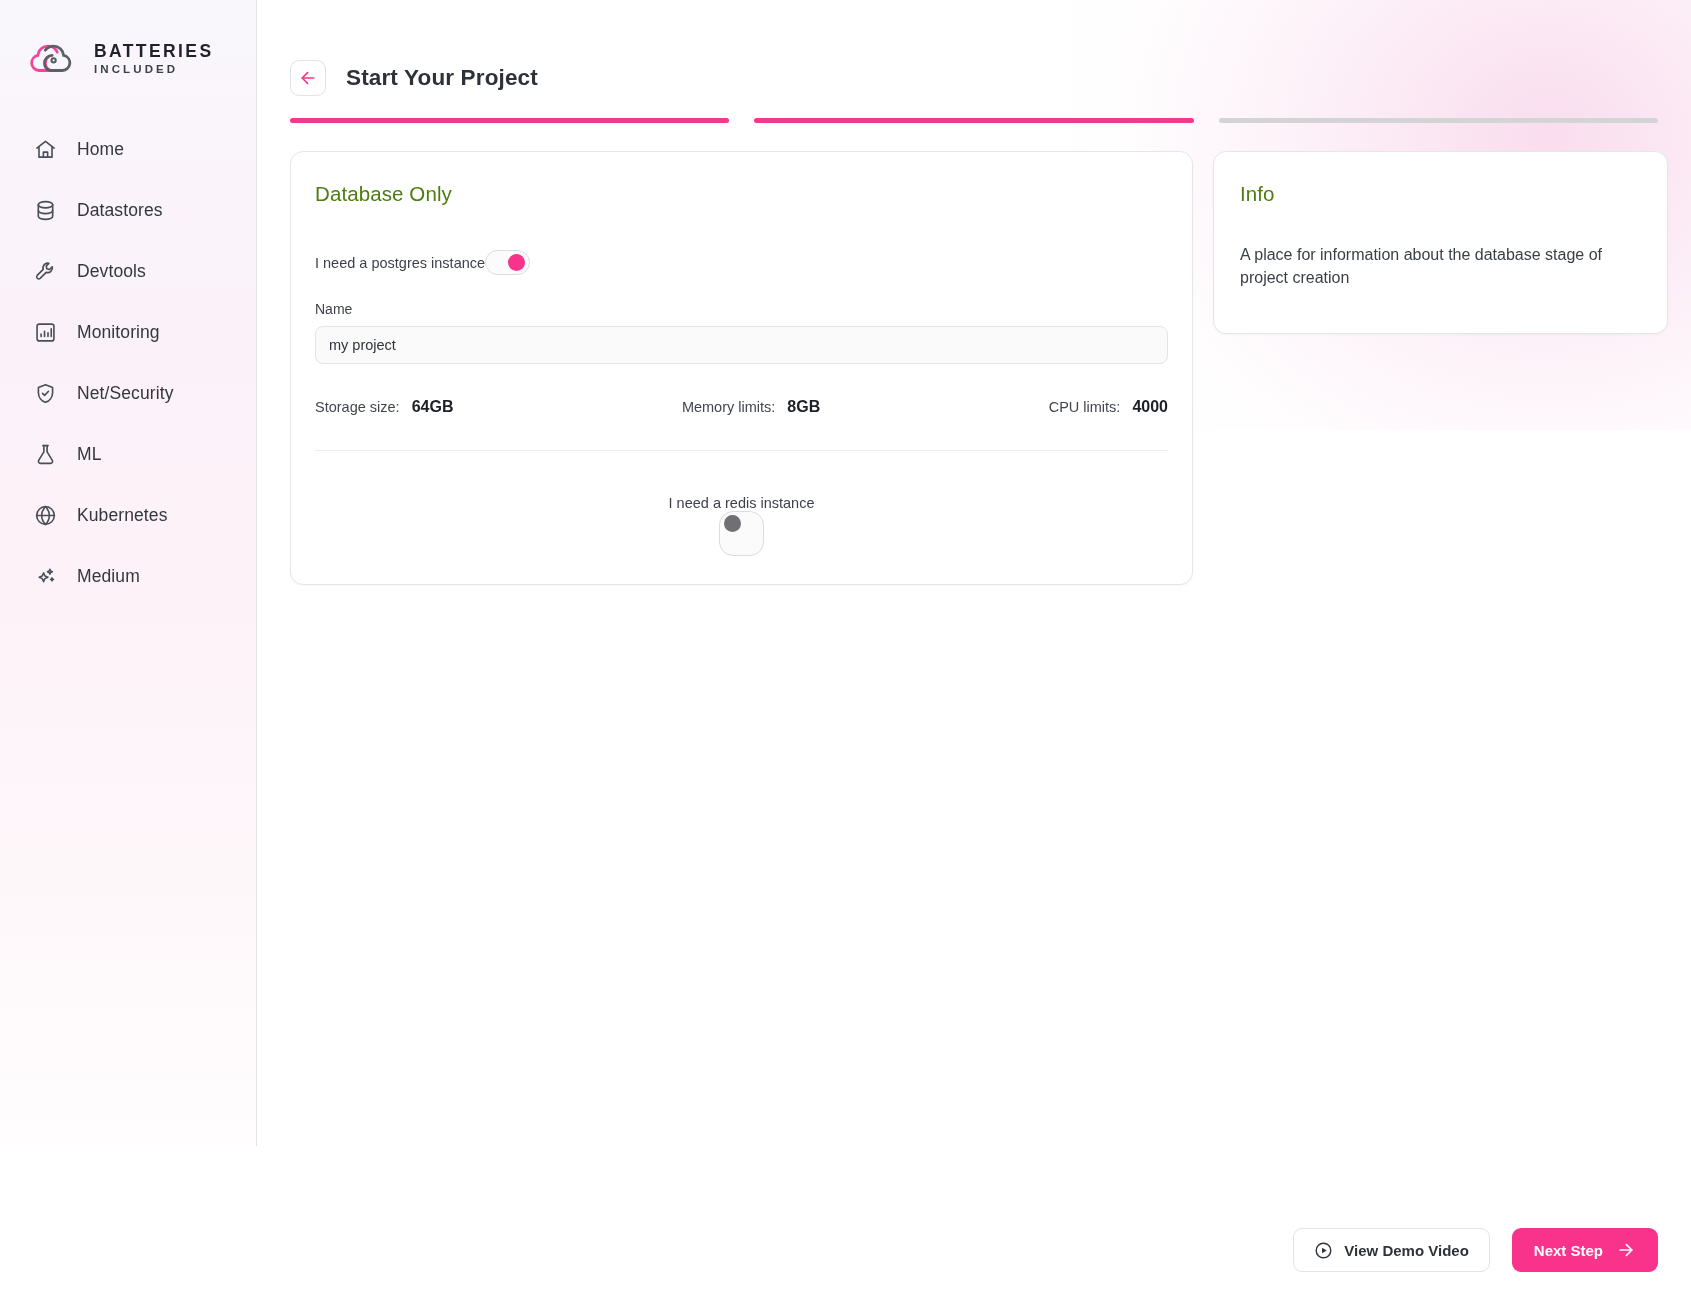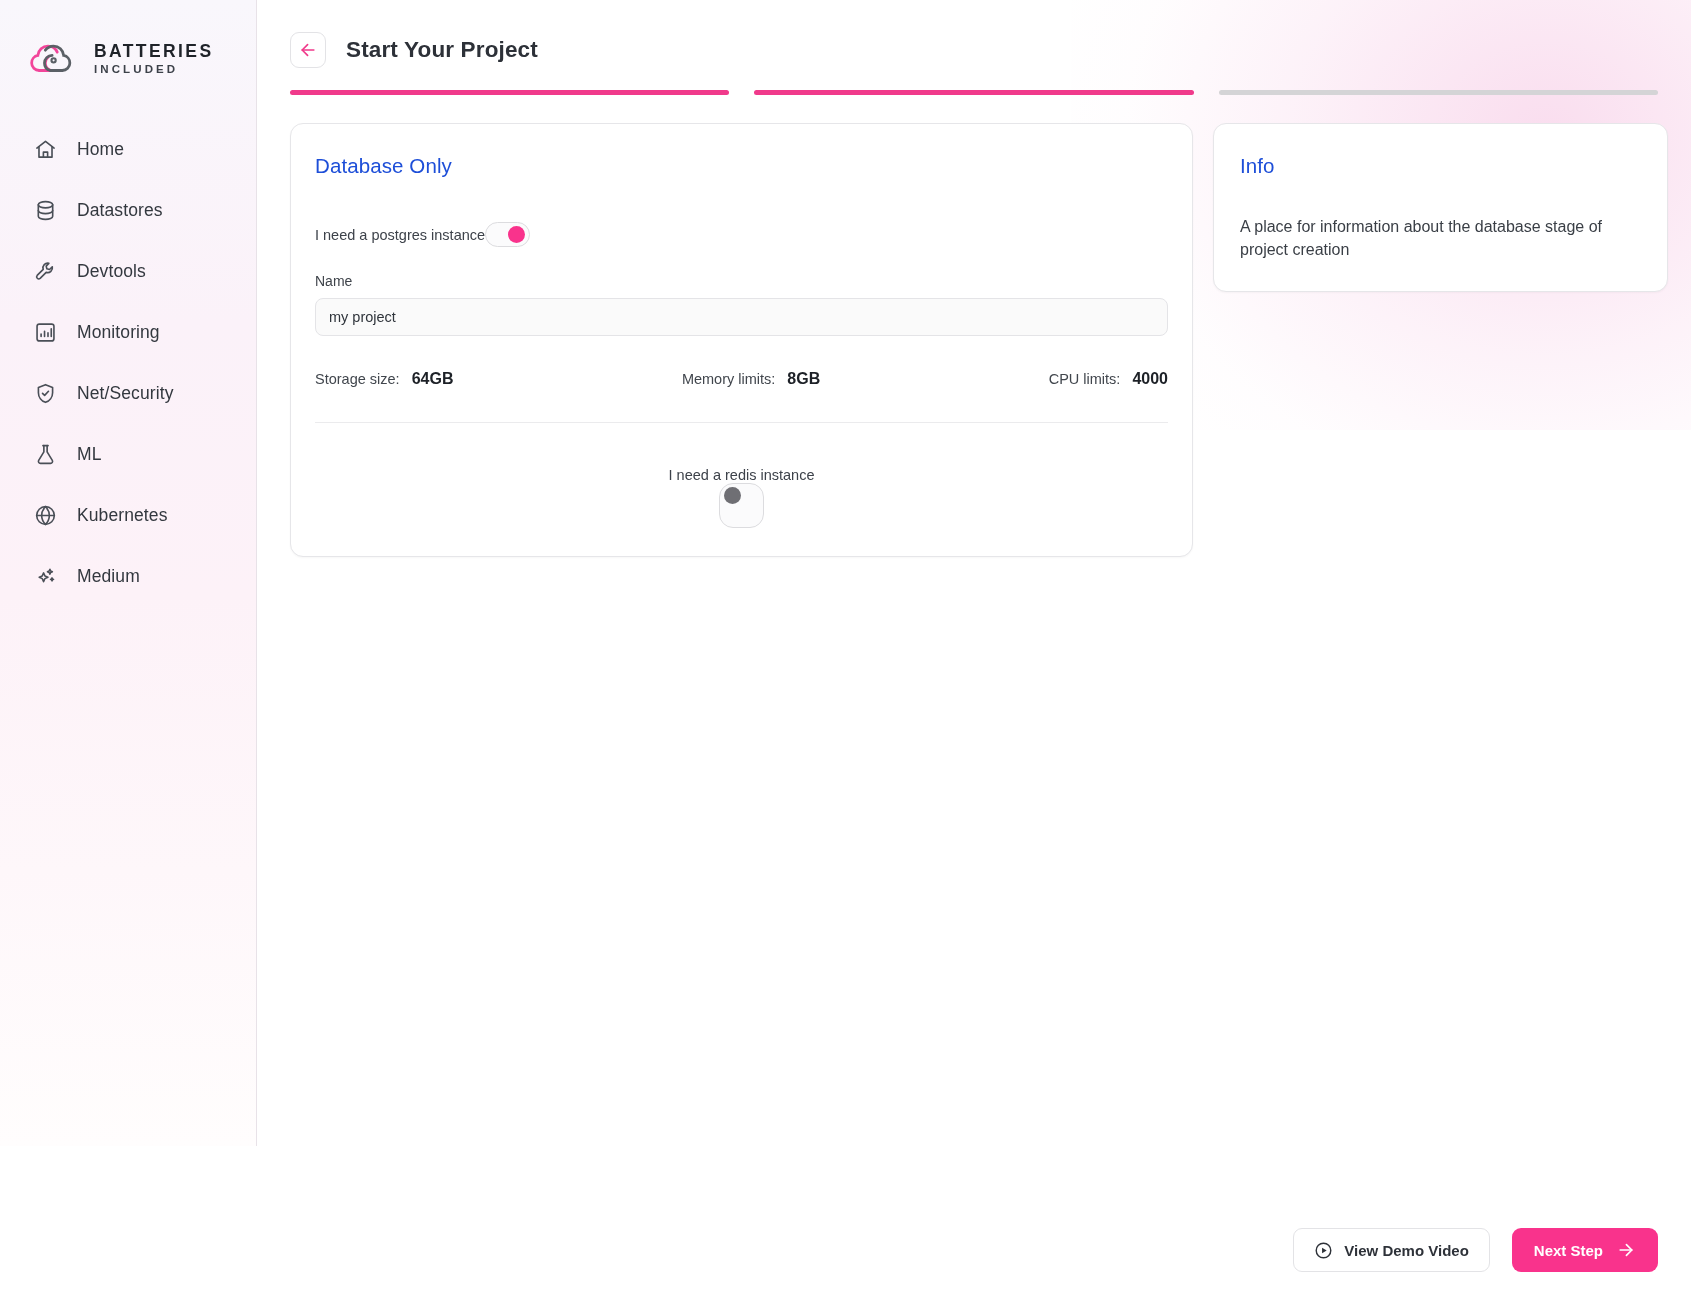--- a/index.html
+++ b/index.html
@@ -88,20 +88,21 @@
     pointer-events: none;
     z-index: 0;
   }
   .main-inner { position: relative; z-index: 1; }
 
   .page-header {
     display: flex;
     align-items: center;
     gap: 20px;
     padding: 32px 0 0 33px;
+    margin-top: 28px;
   }
   .back-btn {
     width: 36px; height: 36px;
     border: 1px solid #e3e3e6;
     border-radius: 9px;
     background: #ffffff;
     display: flex; align-items: center; justify-content: center;
     cursor: pointer;
     color: #f0398a;
   }
@@ -132,25 +133,25 @@
     align-items: flex-start;
   }
 
   .card {
     background: #ffffff;
     border: 1px solid #e6e6e9;
     border-radius: 13px;
     box-shadow: 0 1px 2px rgba(16,24,40,0.035);
   }
   .card-db { width: 903px; flex: 0 0 903px; padding: 30px 24px 28px 24px; }
-  .card-info { width: 455px; flex: 0 0 455px; padding: 30px 26px 30px 26px; }
+  .card-info { width: 455px; flex: 0 0 455px; padding: 30px 26px 44px 26px; }
 
   .card-title {
     font-size: 20.5px;
-    color: #1d4ed8;
+    color: #4d7c0f;
     letter-spacing: 0.1px;
   }
 
   .toggle-row {
     display: flex;
     align-items: center;
     justify-content: flex-start;
     margin-top: 44px;
   }
   .toggle-label { font-size: 14.5px; color: #3d424a; }

